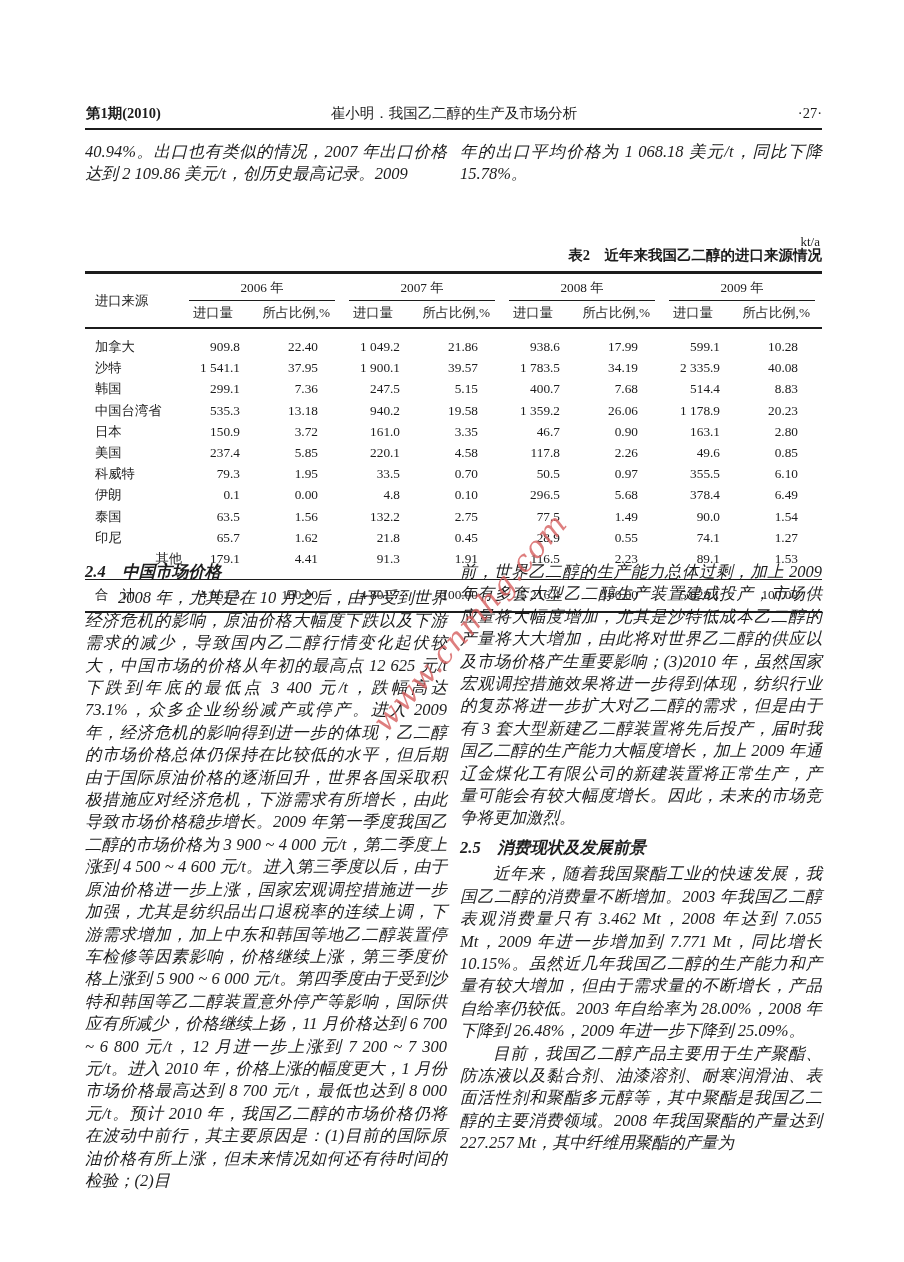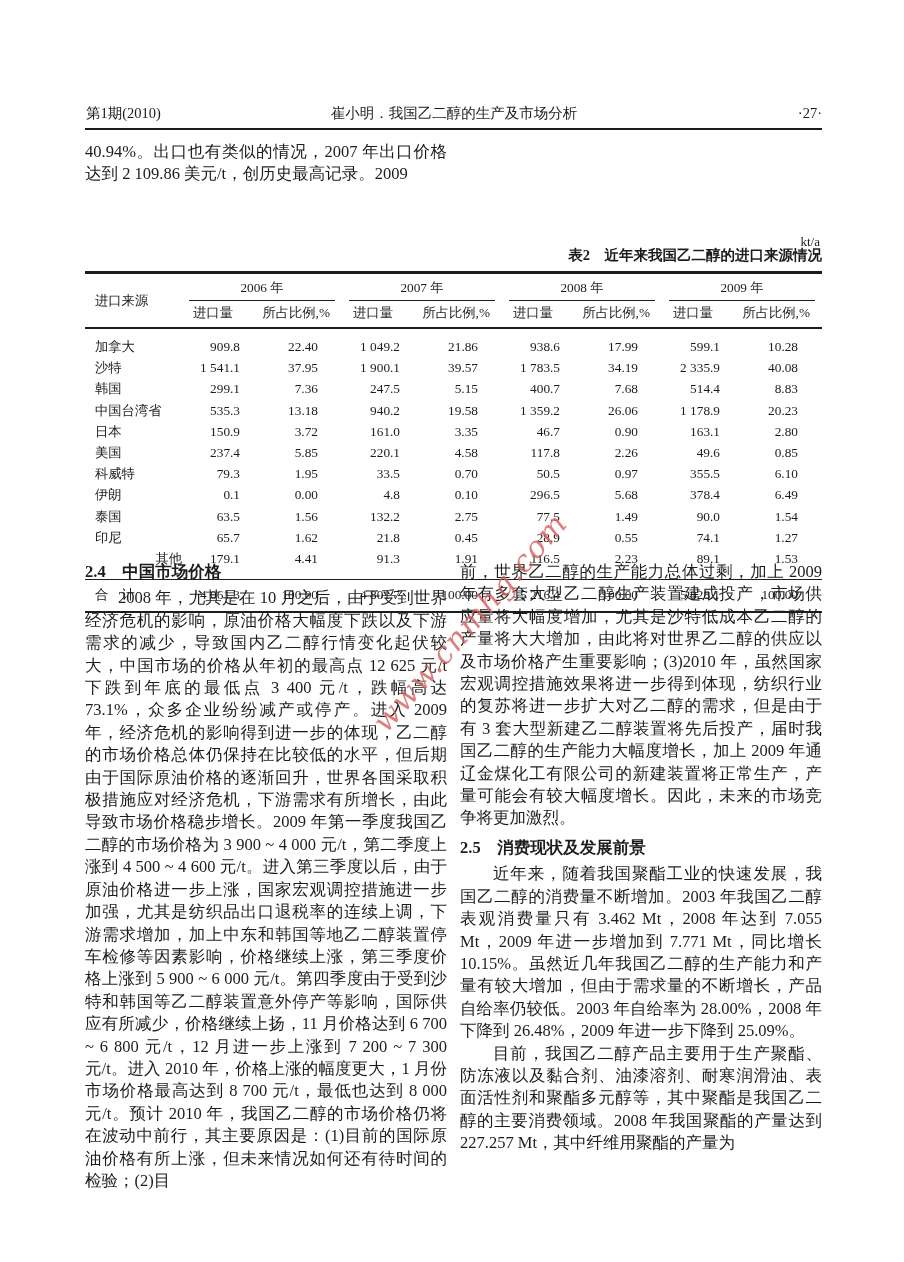--- a/index.html
+++ b/index.html
@@ -12,31 +12,31 @@
     overflow: hidden;
   }
   .page { position: absolute; inset: 0; }
 
   
   .running-header {
     position: absolute; top: 104px; left: 86px; width: 736px;
     display: grid; grid-template-columns: 1fr auto 1fr; align-items: baseline;
     font-size: 14.5px;
   }
-  .running-header .issue { text-align: left; }
+  .running-header .issue { text-align: left; font-weight: bold; }
   .running-header .rtitle { text-align: center; }
   .running-header .pageno { text-align: right; }
   .header-rule {
     position: absolute; top: 128px; left: 85px; width: 737px; height: 2.2px;
     background: #1c1c1c;
   }
 
   
   .columns { display: flex; gap: 13px; }
-  .col { width: 362px; text-align: justify; }
+  .col { width: 362px; text-align: justify; font-style: italic; }
   .intro {
     position: absolute; top: 141px; left: 85px; width: 737px;
     font-size: 16.5px; line-height: 21.5px;
   }
 
   
   .table-block { position: absolute; top: 205px; left: 85px; width: 737px; }
   .caption-row { position: relative; text-align: right; height: 20px; margin-top: 41px; }
   .caption { font-weight: bold; font-size: 14.5px; }
   .unit { position: absolute; right: 2px; bottom: 16px; font-size: 13px; }
@@ -97,20 +97,21 @@
 
   <div class="running-header">
     <span class="issue">第1期(2010)</span>
     <span class="rtitle">崔小明．我国乙二醇的生产及市场分析</span>
     <span class="pageno">·27·</span>
   </div>
   <div class="header-rule"></div>
 
   <div class="intro columns">
     <div class="col">40.94%。出口也有类似的情况，2007 年出口价格达到 2 109.86 美元/t，创历史最高记录。2009</div>
+    <div class="col">年的出口平均价格为 1 068.18 美元/t，同比下降 15.78%。</div>
   </div>
 
   <div class="table-block">
     <div class="caption-row">
       <span class="caption">表2　近年来我国乙二醇的进口来源情况</span>
       <span class="unit">kt/a</span>
     </div>
     <table class="imports">
       <colgroup>
         <col class="c-src">

